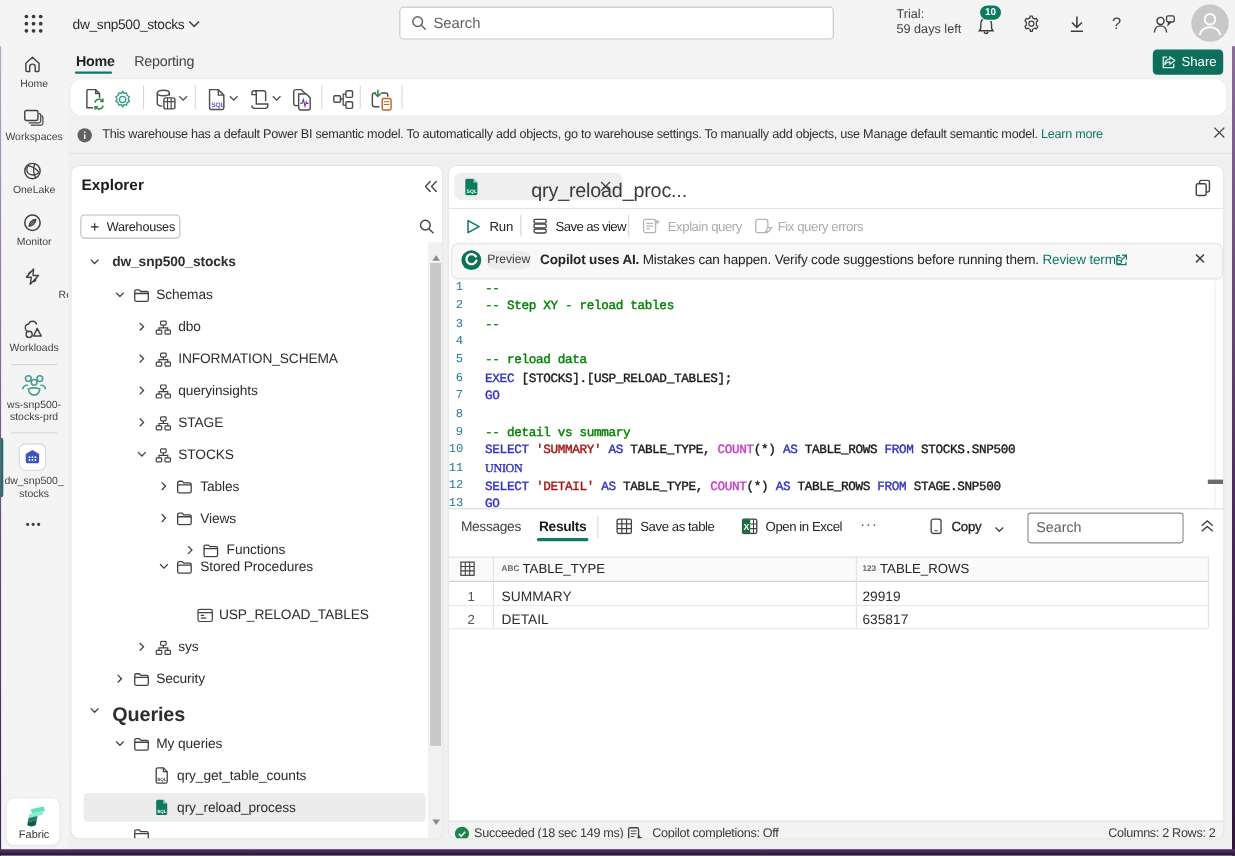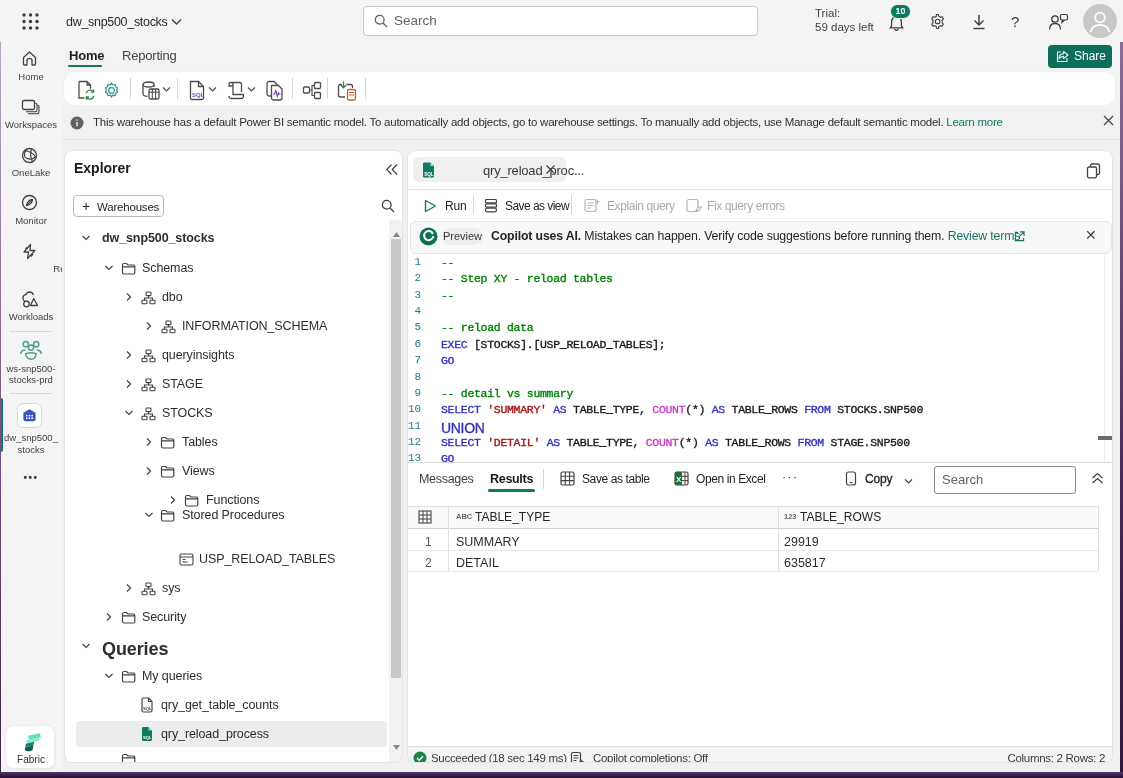--- a/index.html
+++ b/index.html
@@ -287,21 +287,21 @@
         <svg width="15" height="14" viewBox="0 0 15 14" style="position:absolute;left:75px;top:8px;">
           <g fill="none" stroke="#424242" stroke-width="1.1">
             <rect x="5" y="1" width="5" height="3.6" rx="0.8"></rect>
             <rect x="1" y="9.2" width="5" height="3.6" rx="0.8"></rect>
             <rect x="9" y="9.2" width="5" height="3.6" rx="0.8"></rect>
             <path d="M7.5 4.6 L7.5 7 M3.5 9.2 L3.5 7 L11.5 7 L11.5 9.2"></path>
           </g>
         </svg>
         <div style="position:absolute;left:96px;top:7px;font-size:12.5px;letter-spacing:-0.1px;color:#2d2d2d;white-space:nowrap;">dbo</div>
       </div>
-      <div style="position:absolute;left:1px;top:160.5px;width:330px;height:29px;margin-left:20px;">
+      <div style="position:absolute;left:1px;top:160.5px;width:330px;height:29px;">
         <svg width="10" height="10" viewBox="0 0 10 10" style="position:absolute;left:58px;top:9px;">
           <path d="M3 1.5 L6.5 5 L3 8.5" fill="none" stroke="#424242" stroke-width="1.2"></path>
         </svg>
         <svg width="15" height="14" viewBox="0 0 15 14" style="position:absolute;left:75px;top:8px;">
           <g fill="none" stroke="#424242" stroke-width="1.1">
             <rect x="5" y="1" width="5" height="3.6" rx="0.8"></rect>
             <rect x="1" y="9.2" width="5" height="3.6" rx="0.8"></rect>
             <rect x="9" y="9.2" width="5" height="3.6" rx="0.8"></rect>
             <path d="M7.5 4.6 L7.5 7 M3.5 9.2 L3.5 7 L11.5 7 L11.5 9.2"></path>
           </g>
@@ -470,21 +470,21 @@
 </div>
 
 <div class="abs" id="editor" style="left:407px;top:150px;width:706px;height:613px;background:#fff;border:1px solid #e4e4e4;border-radius:8px;overflow:hidden;">
 
   <div class="abs" style="left:5px;top:6px;width:153px;height:25px;background:#efefef;border-radius:6px;"></div>
   <svg class="abs" style="left:14px;top:11px;" width="13" height="16" viewBox="0 0 13 16">
       <path d="M1 2 C1 1 1.7 0.5 2.5 0.5 L8.5 0.5 L12 4 L12 14 C12 15 11.3 15.5 10.5 15.5 L2.5 15.5 C1.7 15.5 1 15 1 14 Z" fill="#0e7a5f"></path>
       <path d="M8.5 0.5 L8.5 4 L12 4" fill="#9fd6c8"></path>
       <text x="2.2" y="13.5" font-family="Liberation Sans" font-size="4.6" font-weight="bold" fill="#fff">SQL</text>
     </svg>
-  <div class="abs" style="left:33px;top:12px;font-size:13px;letter-spacing:-0.2px;color:#3b3b3b;margin-left:42px;">qry_reload_proc...</div>
+  <div class="abs" style="left:33px;top:12px;font-size:18px;letter-spacing:-0.2px;color:#3b3b3b;margin-left:42px;">qry_reload_proc...</div>
   <svg class="abs" style="left:137px;top:13px;" width="11" height="11" viewBox="0 0 11 11">
       <path d="M1.5 1.5 L9.5 9.5 M9.5 1.5 L1.5 9.5" stroke="#424242" stroke-width="1.2"></path>
     </svg>
 
   <svg class="abs" style="left:678px;top:12px;" width="15" height="16" viewBox="0 0 15 16">
       <path d="M4.5 3.5 L4.5 2.5 C4.5 1.7 5.2 1 6 1 L12 1 C12.8 1 13.5 1.7 13.5 2.5 L13.5 10 C13.5 10.8 12.8 11.5 12 11.5 L11 11.5" fill="none" stroke="#424242" stroke-width="1.3"></path>
       <rect x="1.5" y="4" width="9" height="10.8" rx="1.5" fill="none" stroke="#424242" stroke-width="1.3"></rect>
     </svg>
   <div class="abs" style="left:0;top:38px;width:706px;height:1px;background:#e4e4e4;"></div>
 
@@ -540,21 +540,21 @@
       <div style="position:absolute;left:33px;top:186.8px;font-family:'Liberation Mono',monospace;font-size:11.5px;letter-spacing:-0.3px;-webkit-text-stroke:0.35px;white-space:pre;"><span style="color:#3333c0">EXEC</span><span style="color:#1b1b1b"> [STOCKS].[USP_RELOAD_TABLES];</span></div>
       <div style="position:absolute;left:0;top:203.16px;width:12px;text-align:right;left:0px;width:13px;font-family:'Liberation Mono',monospace;font-size:11px;color:#237893;">7</div>
       <div style="position:absolute;left:33px;top:203.16px;font-family:'Liberation Mono',monospace;font-size:11.5px;letter-spacing:-0.3px;-webkit-text-stroke:0.35px;white-space:pre;"><span style="color:#3333c0">GO</span></div>
       <div style="position:absolute;left:0;top:219.51999999999998px;width:12px;text-align:right;left:0px;width:13px;font-family:'Liberation Mono',monospace;font-size:11px;color:#237893;">8</div>
       <div style="position:absolute;left:33px;top:219.51999999999998px;font-family:'Liberation Mono',monospace;font-size:11.5px;letter-spacing:-0.3px;-webkit-text-stroke:0.35px;white-space:pre;"></div>
       <div style="position:absolute;left:0;top:235.88px;width:12px;text-align:right;left:0px;width:13px;font-family:'Liberation Mono',monospace;font-size:11px;color:#237893;">9</div>
       <div style="position:absolute;left:33px;top:235.88px;font-family:'Liberation Mono',monospace;font-size:11.5px;letter-spacing:-0.3px;-webkit-text-stroke:0.35px;white-space:pre;"><span style="color:#008000">-- detail vs summary</span></div>
       <div style="position:absolute;left:0;top:252.24px;width:12px;text-align:right;left:0px;width:13px;font-family:'Liberation Mono',monospace;font-size:11px;color:#237893;">10</div>
       <div style="position:absolute;left:33px;top:252.24px;font-family:'Liberation Mono',monospace;font-size:11.5px;letter-spacing:-0.3px;-webkit-text-stroke:0.35px;white-space:pre;"><span style="color:#3333c0">SELECT</span> <span style="color:#a31515">'SUMMARY'</span> <span style="color:#3333c0">AS</span> <span style="color:#1b1b1b">TABLE_TYPE,</span> <span style="color:#c73bc7">COUNT</span><span style="color:#1b1b1b">(*)</span> <span style="color:#3333c0">AS</span> <span style="color:#1b1b1b">TABLE_ROWS</span> <span style="color:#3333c0">FROM</span> <span style="color:#1b1b1b">STOCKS.SNP500</span></div>
       <div style="position:absolute;left:0;top:268.6px;width:12px;text-align:right;left:0px;width:13px;font-family:'Liberation Mono',monospace;font-size:11px;color:#237893;">11</div>
-      <div style="position:absolute;left:33px;top:268.6px;font-family:Liberation Sans, sans-serif;font-size:14px;letter-spacing:-0.3px;-webkit-text-stroke:0.35px;white-space:pre;"><span style="color:#3333c0">UNION</span></div>
+      <div style="position:absolute;left:33px;top:268.6px;font-family:Liberation Serif, serif;font-size:11px;letter-spacing:-0.3px;-webkit-text-stroke:0.35px;white-space:pre;"><span style="color:#3333c0">UNION</span></div>
       <div style="position:absolute;left:0;top:284.96px;width:12px;text-align:right;left:0px;width:13px;font-family:'Liberation Mono',monospace;font-size:11px;color:#237893;">12</div>
       <div style="position:absolute;left:33px;top:284.96px;font-family:'Liberation Mono',monospace;font-size:11.5px;letter-spacing:-0.3px;-webkit-text-stroke:0.35px;white-space:pre;"><span style="color:#3333c0">SELECT</span> <span style="color:#a31515">'DETAIL'</span> <span style="color:#3333c0">AS</span> <span style="color:#1b1b1b">TABLE_TYPE,</span> <span style="color:#c73bc7">COUNT</span><span style="color:#1b1b1b">(*)</span> <span style="color:#3333c0">AS</span> <span style="color:#1b1b1b">TABLE_ROWS</span> <span style="color:#3333c0">FROM</span> <span style="color:#1b1b1b">STAGE.SNP500</span></div>
       <div style="position:absolute;left:0;top:301.32px;width:12px;text-align:right;left:0px;width:13px;font-family:'Liberation Mono',monospace;font-size:11px;color:#237893;">13</div>
       <div style="position:absolute;left:33px;top:301.32px;font-family:'Liberation Mono',monospace;font-size:11.5px;letter-spacing:-0.3px;-webkit-text-stroke:0.35px;white-space:pre;"><span style="color:#3333c0">GO</span></div>
     </div>
 
   <div class="abs" style="left:696px;top:104px;width:1px;height:208px;background:#ececec;"></div>
   <div class="abs" style="left:690px;top:285px;width:14px;height:4px;background:#6b6b6b;"></div>
   <div class="abs" style="left:0;top:312px;width:706px;height:43px;background:#fff;"></div>
 

